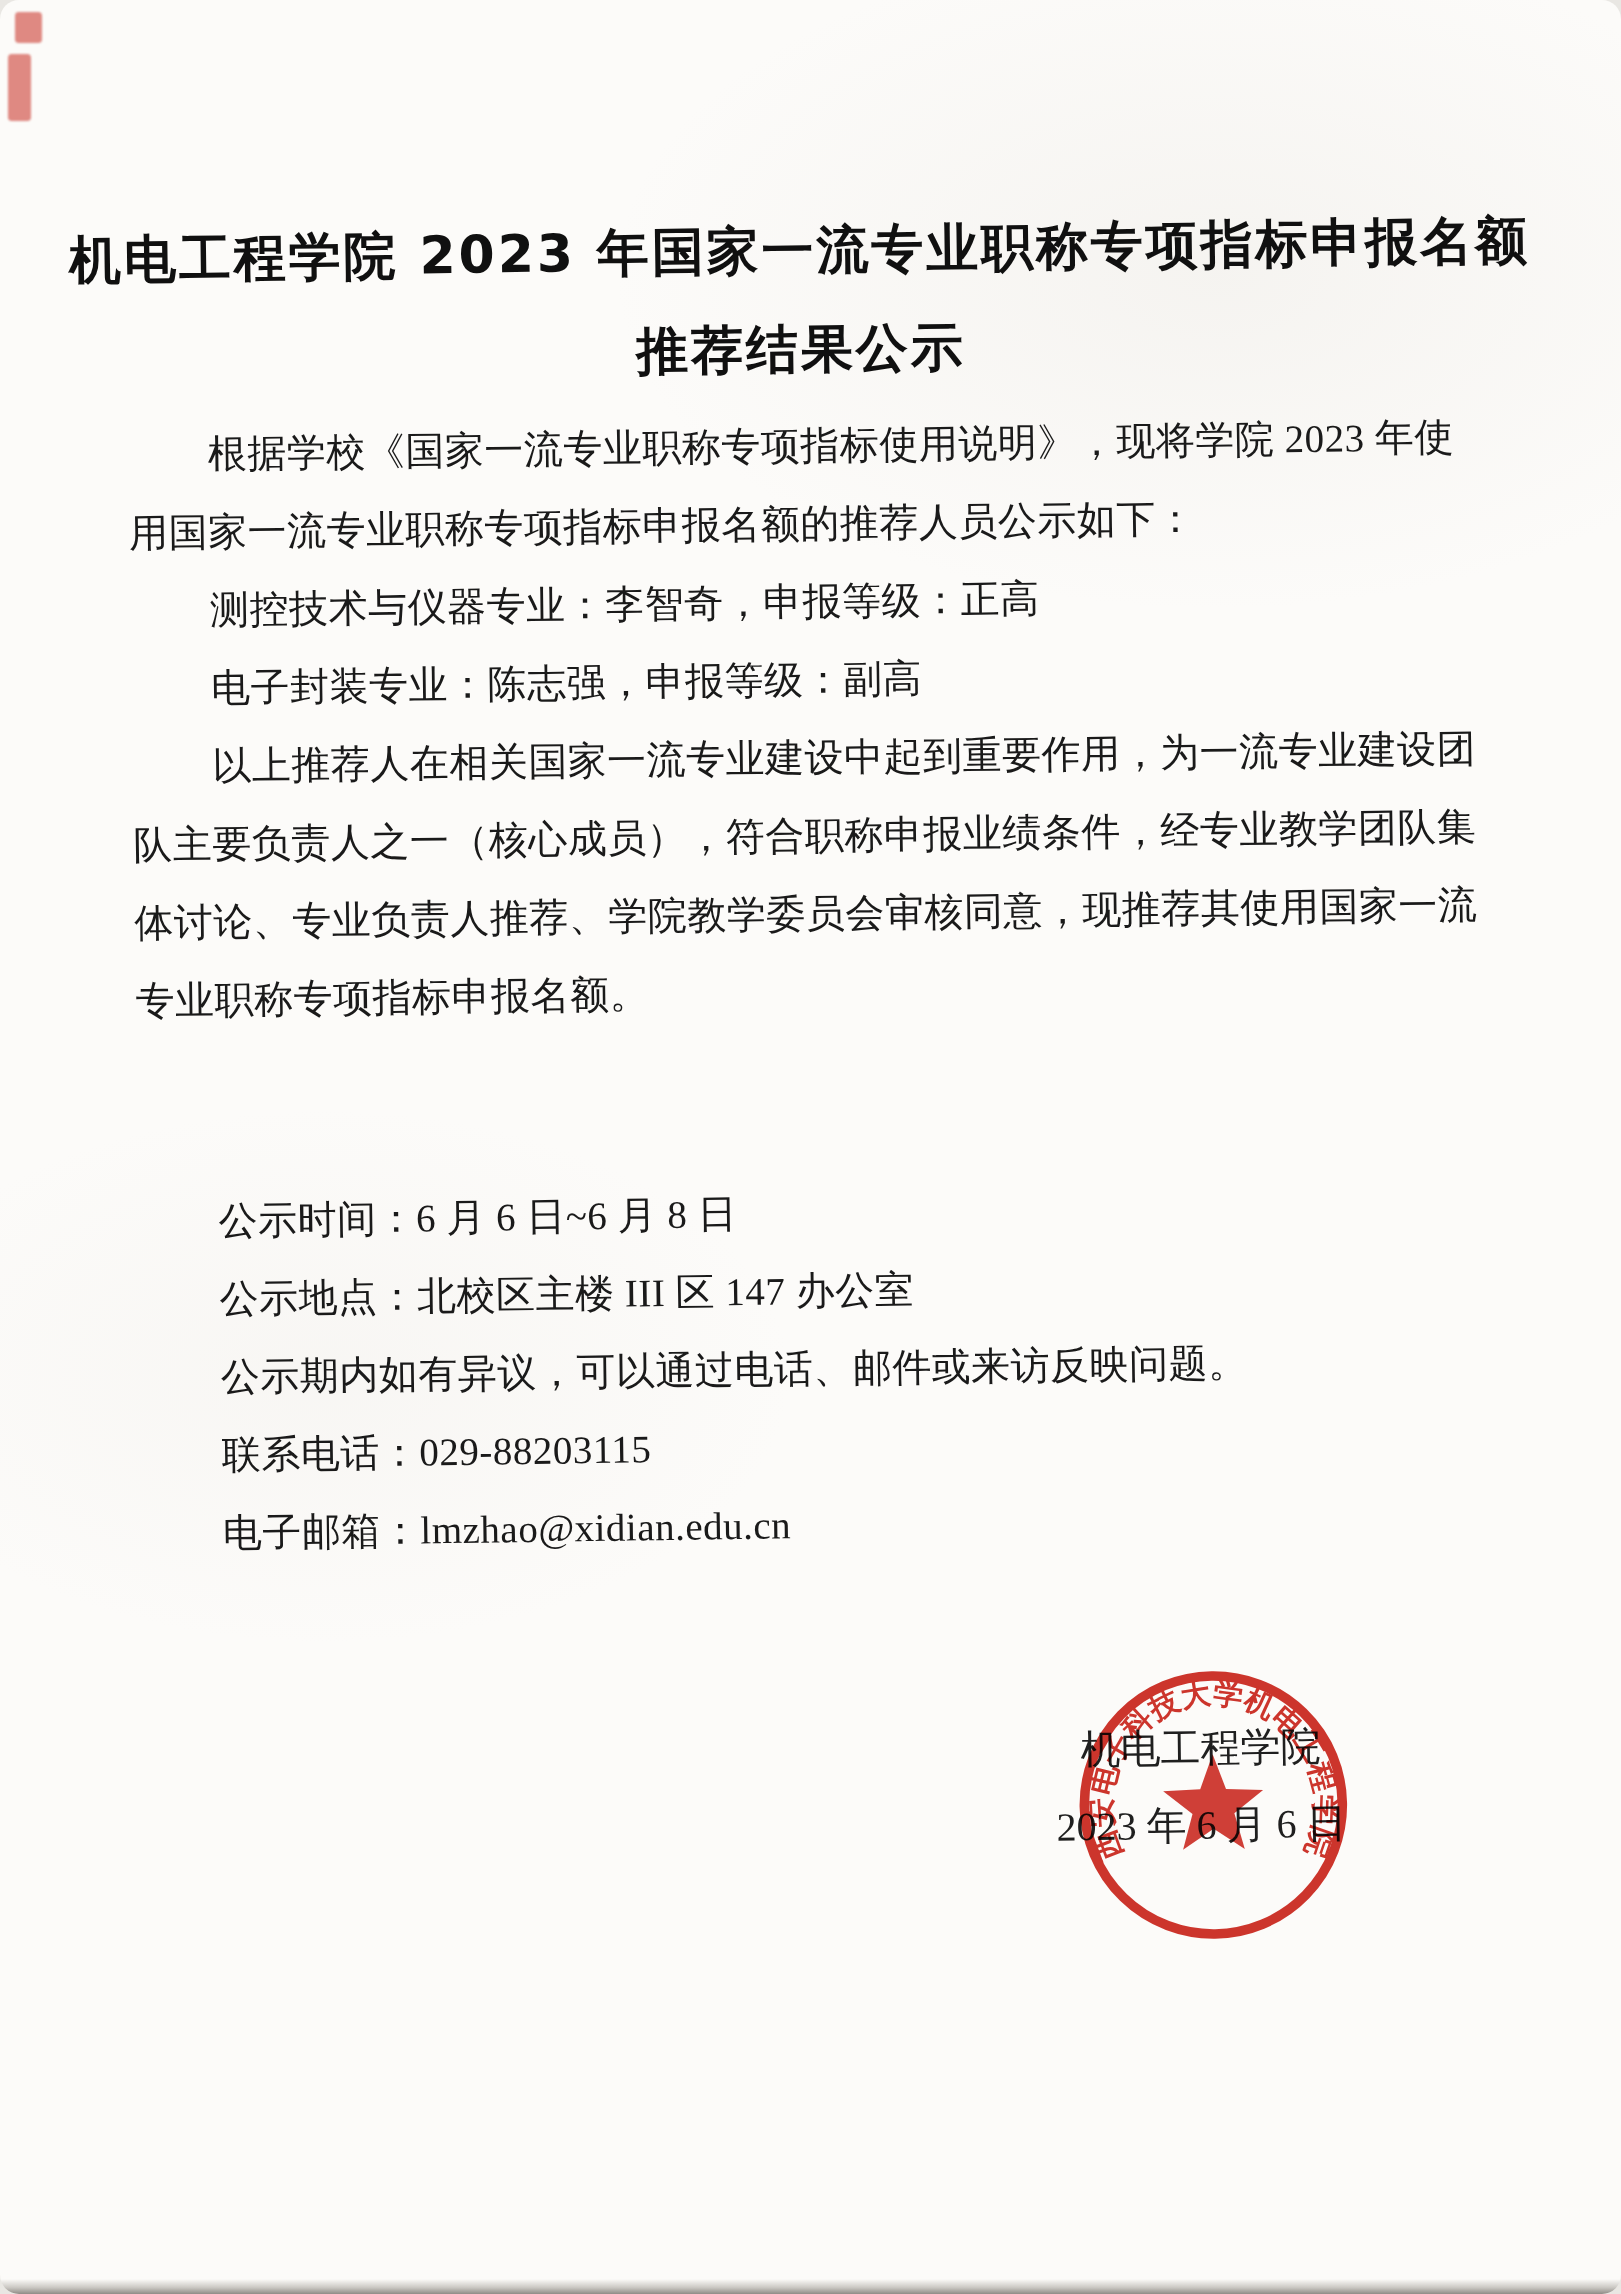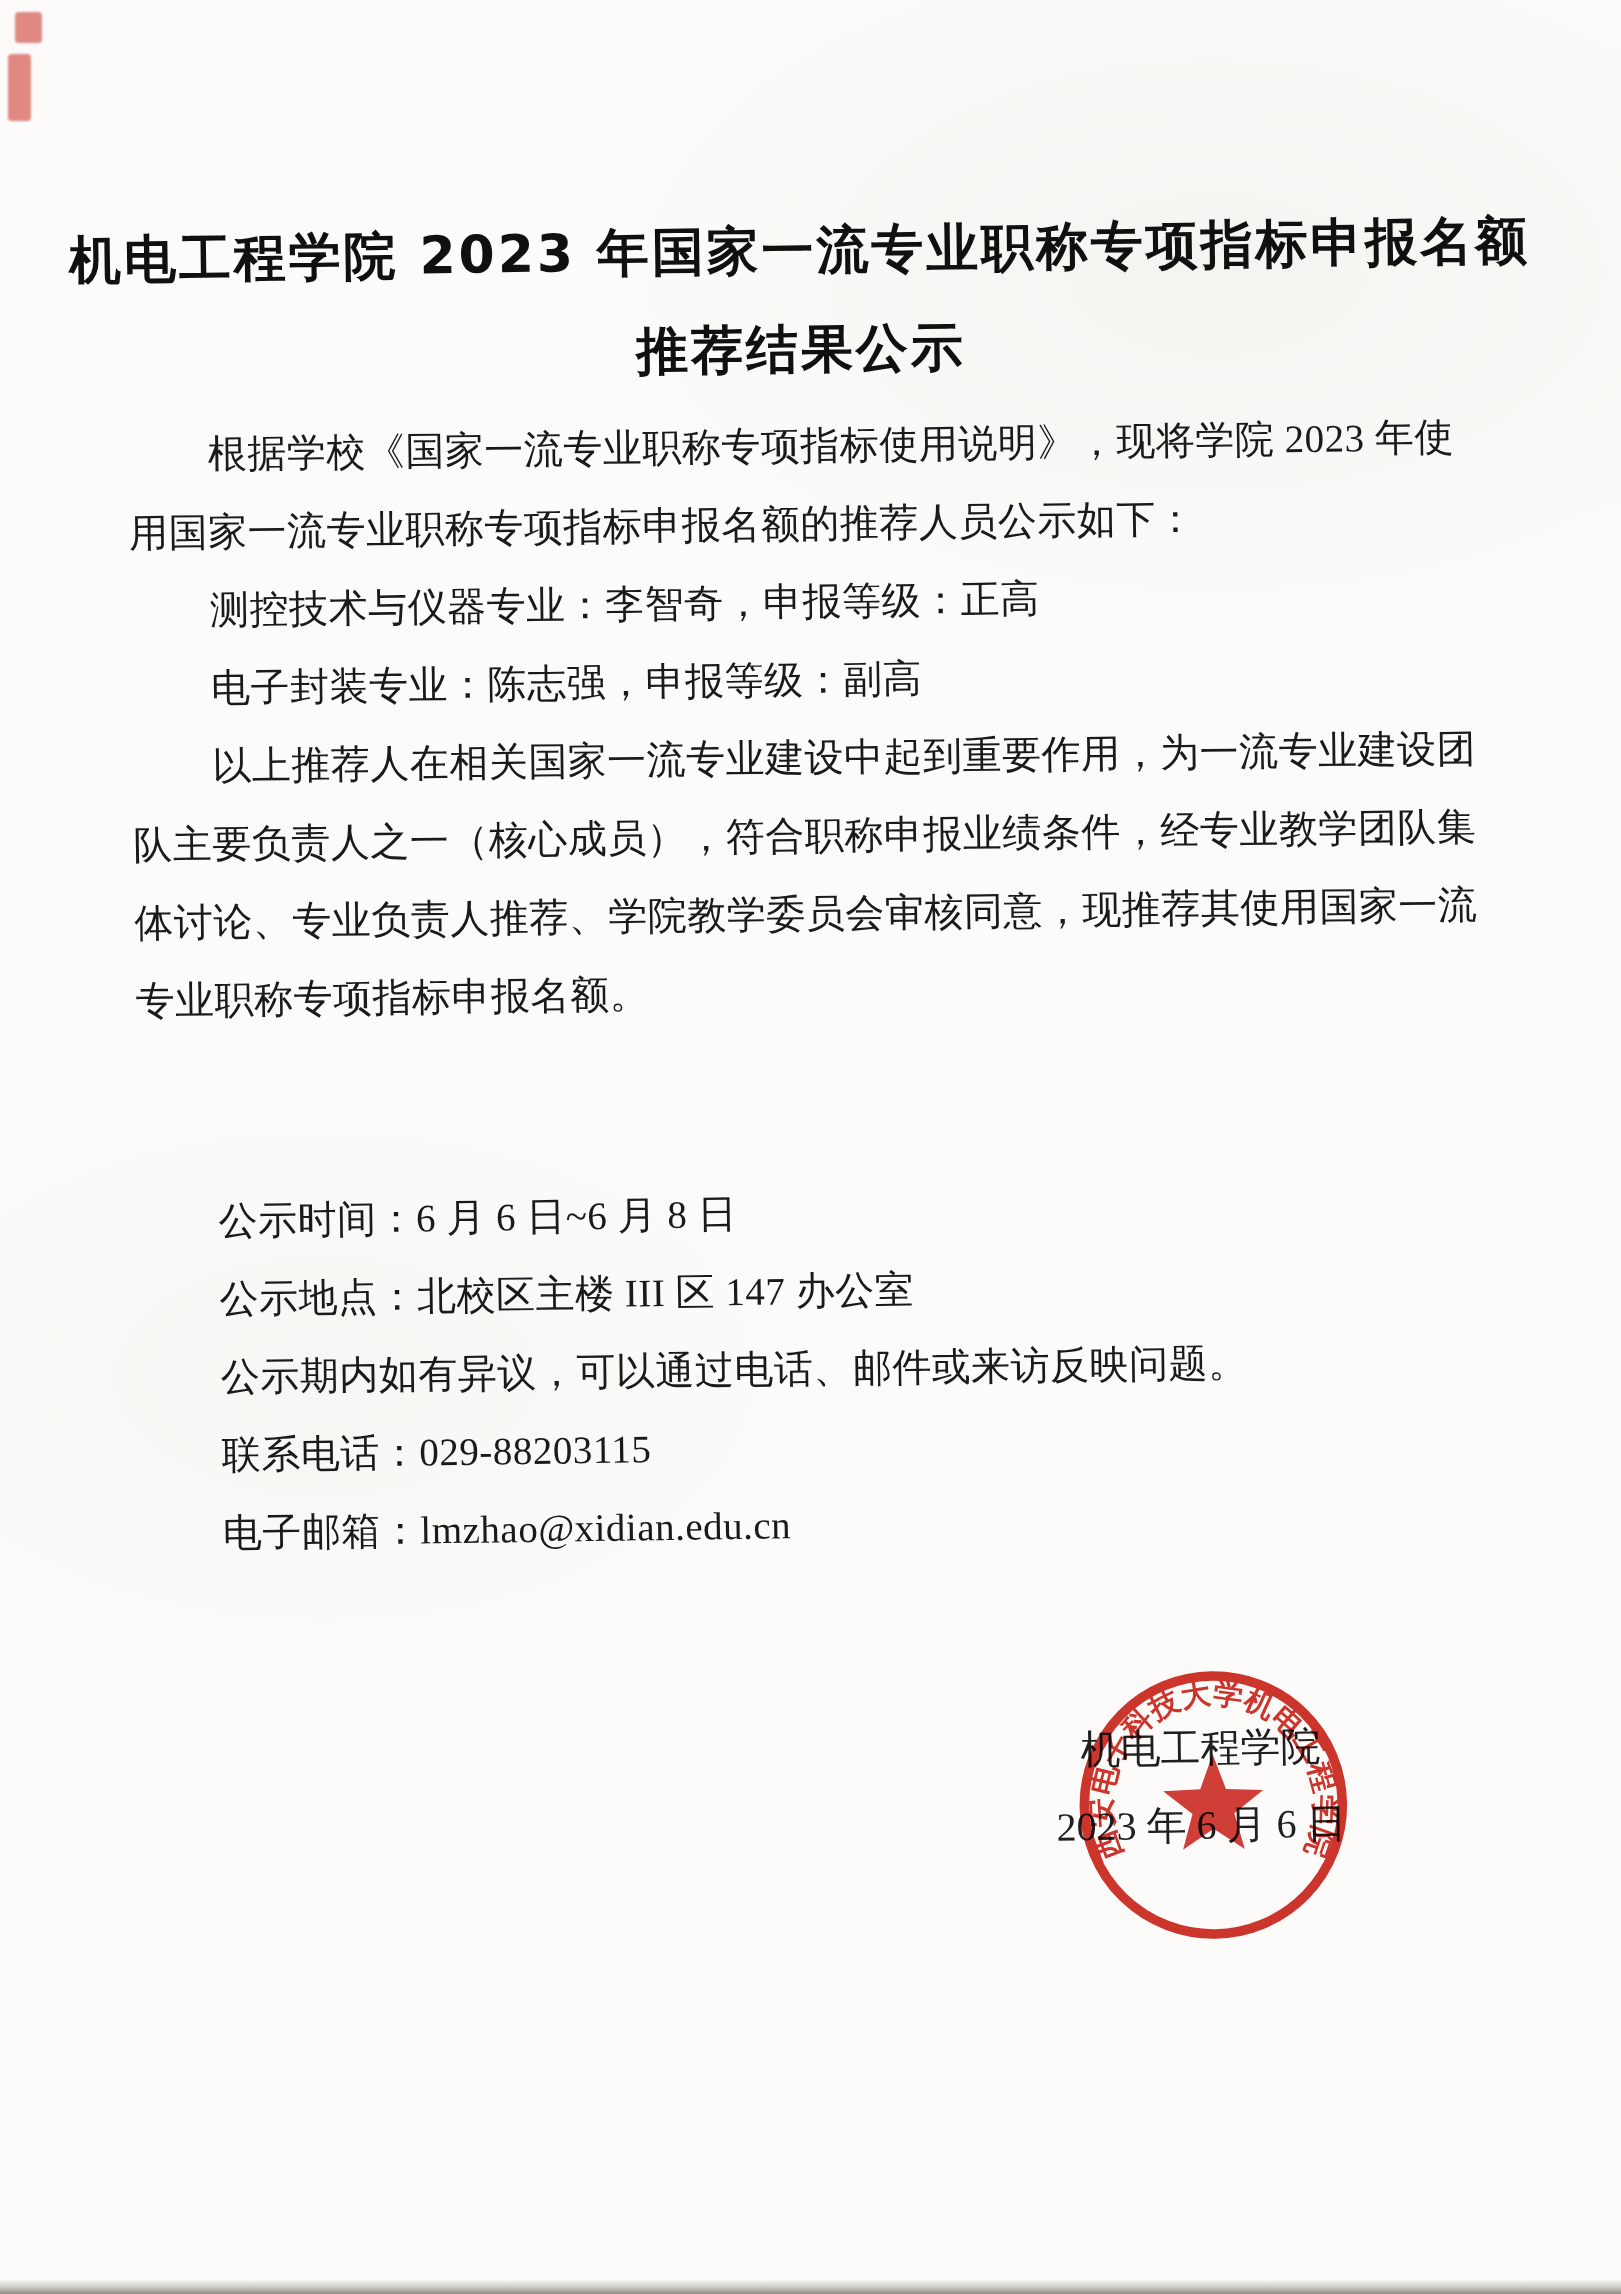--- a/index.html
+++ b/index.html
@@ -12,20 +12,21 @@
     position: relative;
     width: 1621px;
     height: 2294px;
     margin: 0 auto;
     background:
       radial-gradient(ellipse 860px 478px at 75% 12%, rgba(225,221,214,0.25), rgba(0,0,0,0) 70%),
       radial-gradient(ellipse 669px 382px at 20% 60%, rgba(228,224,218,0.18), rgba(0,0,0,0) 70%),
       #fcfbf9;
     overflow: hidden;
     color: #1c1c1c;
+    border-radius: 19px;
   }
   .content {
     position: absolute;
     inset: 0;
     transform: rotate(-0.8deg);
     transform-origin: 50% 45%;
   }
   .title-line {
     position: absolute;
     left: 0;

